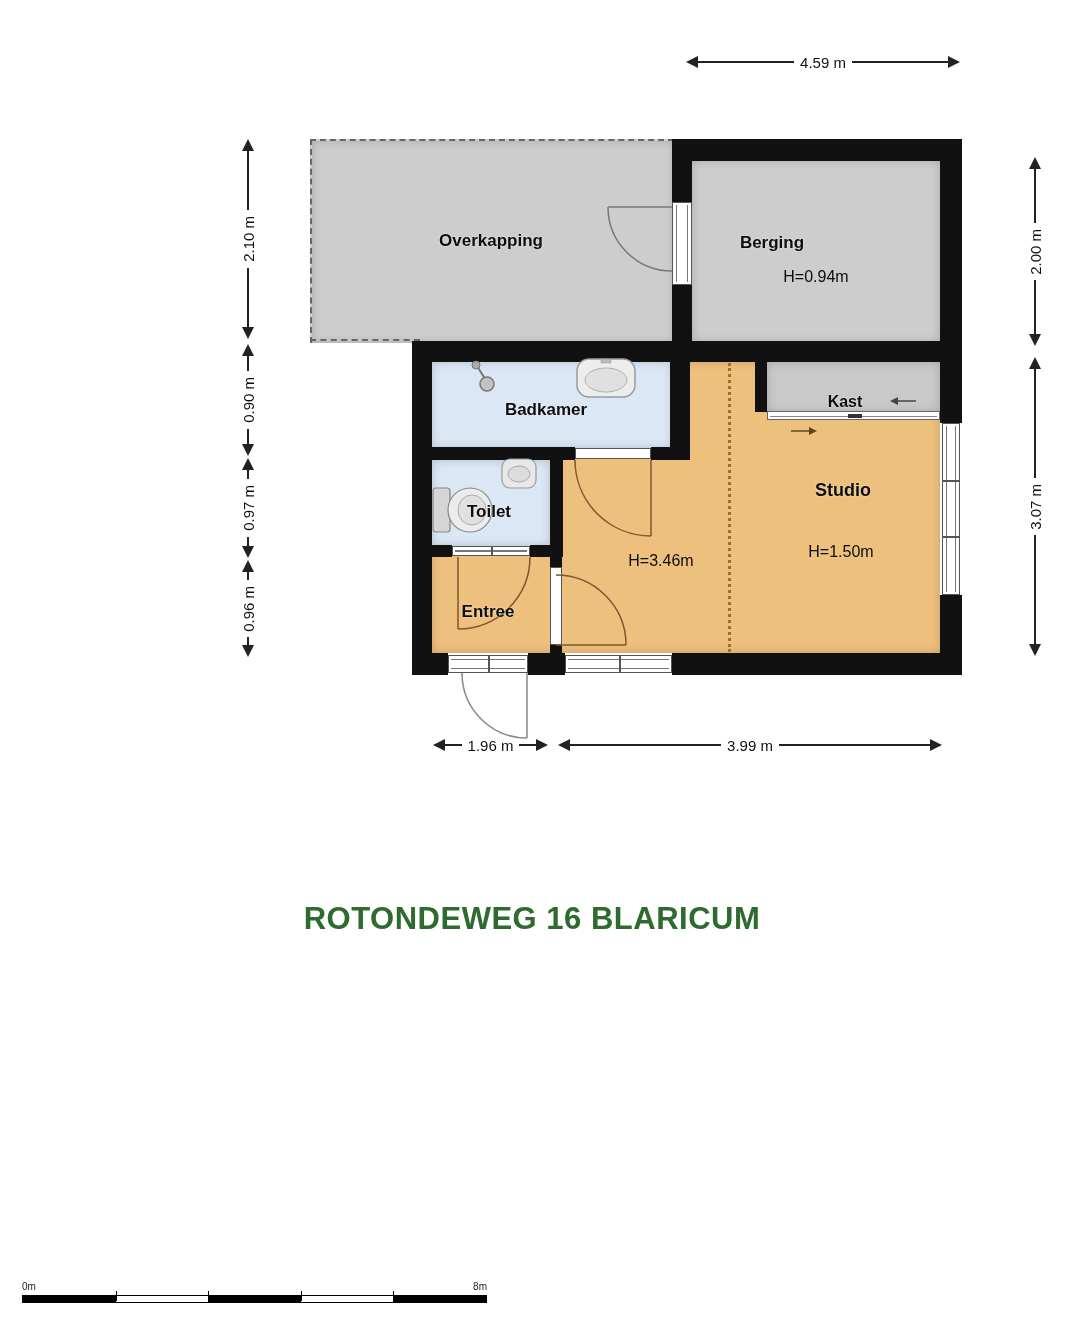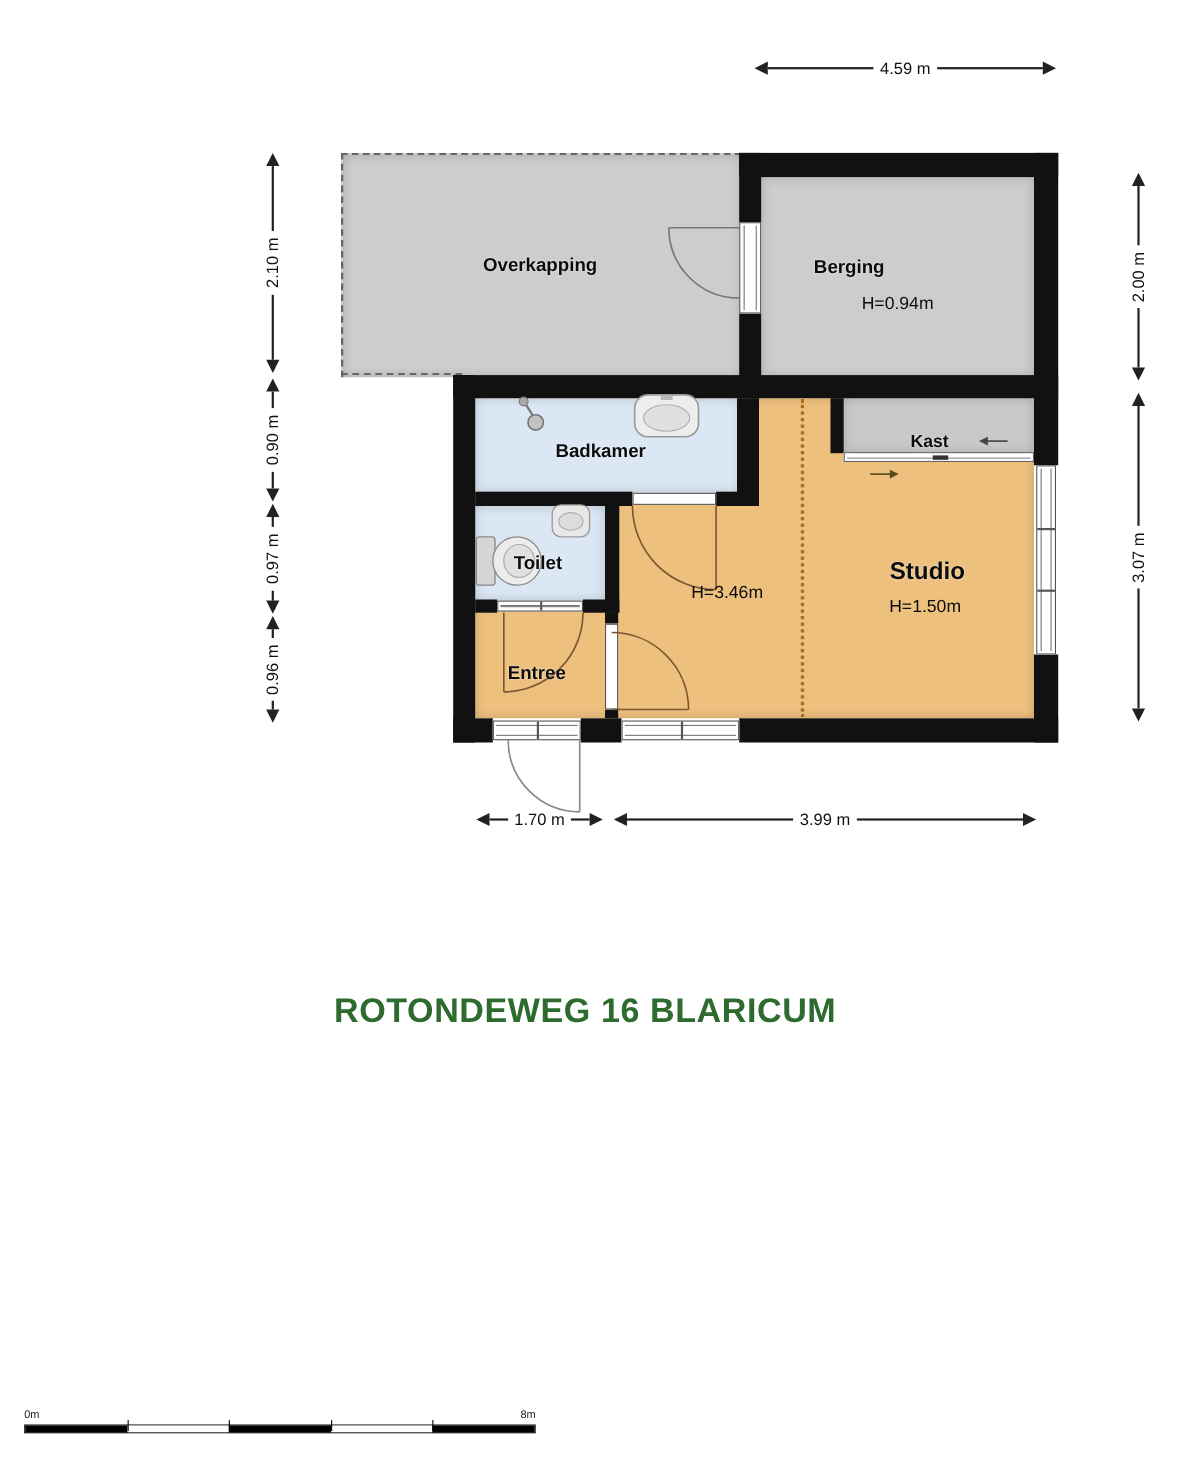--- a/index.html
+++ b/index.html
@@ -181,36 +181,36 @@
       <polygon points="817,431 809,427 809,435" fill="#5a4a1e"></polygon>
     </g>
   </svg>
 
   <div class="room-label" style="left:491px; top:241px;">Overkapping</div>
   <div class="room-label" style="left:772px; top:243px;">Berging</div>
   <div class="h-label" style="left:816px; top:277px;">H=0.94m</div>
   <div class="room-label" style="left:546px; top:410px;">Badkamer</div>
   <div class="room-label" style="left:489px; top:512px;">Toilet</div>
   <div class="room-label" style="left:488px; top:612px;">Entree</div>
-  <div class="h-label" style="left:661px; top:540px;">H=3.46m</div>
-  <div class="room-label" style="left:843px; top:519px; font-size:22px;">Studio</div>
+  <div class="h-label" style="left:661px; top:561px;">H=3.46m</div>
+  <div class="room-label" style="left:843px; top:490px; font-size:18px;">Studio</div>
   <div class="h-label" style="left:841px; top:552px;">H=1.50m</div>
   <div class="room-label" style="left:845px; top:390px; font-size:16px;margin-top:12px;">Kast</div>
 
   <div class="dim-h" style="left:686px; top:54px; width:274px;">
     <div class="ah ah-l"></div>
     <div class="dim-line-h"></div>
     <div class="dim-text">4.59 m</div>
     <div class="dim-line-h"></div>
     <div class="ah ah-r"></div>
   </div>
   <div class="dim-h" style="left:433px; top:737px; width:115px;">
     <div class="ah ah-l"></div>
     <div class="dim-line-h"></div>
-    <div class="dim-text">1.70 m</div>
+    <div class="dim-text">1.96 m</div>
     <div class="dim-line-h"></div>
     <div class="ah ah-r"></div>
   </div>
   <div class="dim-h" style="left:558px; top:737px; width:384px;">
     <div class="ah ah-l"></div>
     <div class="dim-line-h"></div>
     <div class="dim-text">3.99 m</div>
     <div class="dim-line-h"></div>
     <div class="ah ah-r"></div>
   </div>

